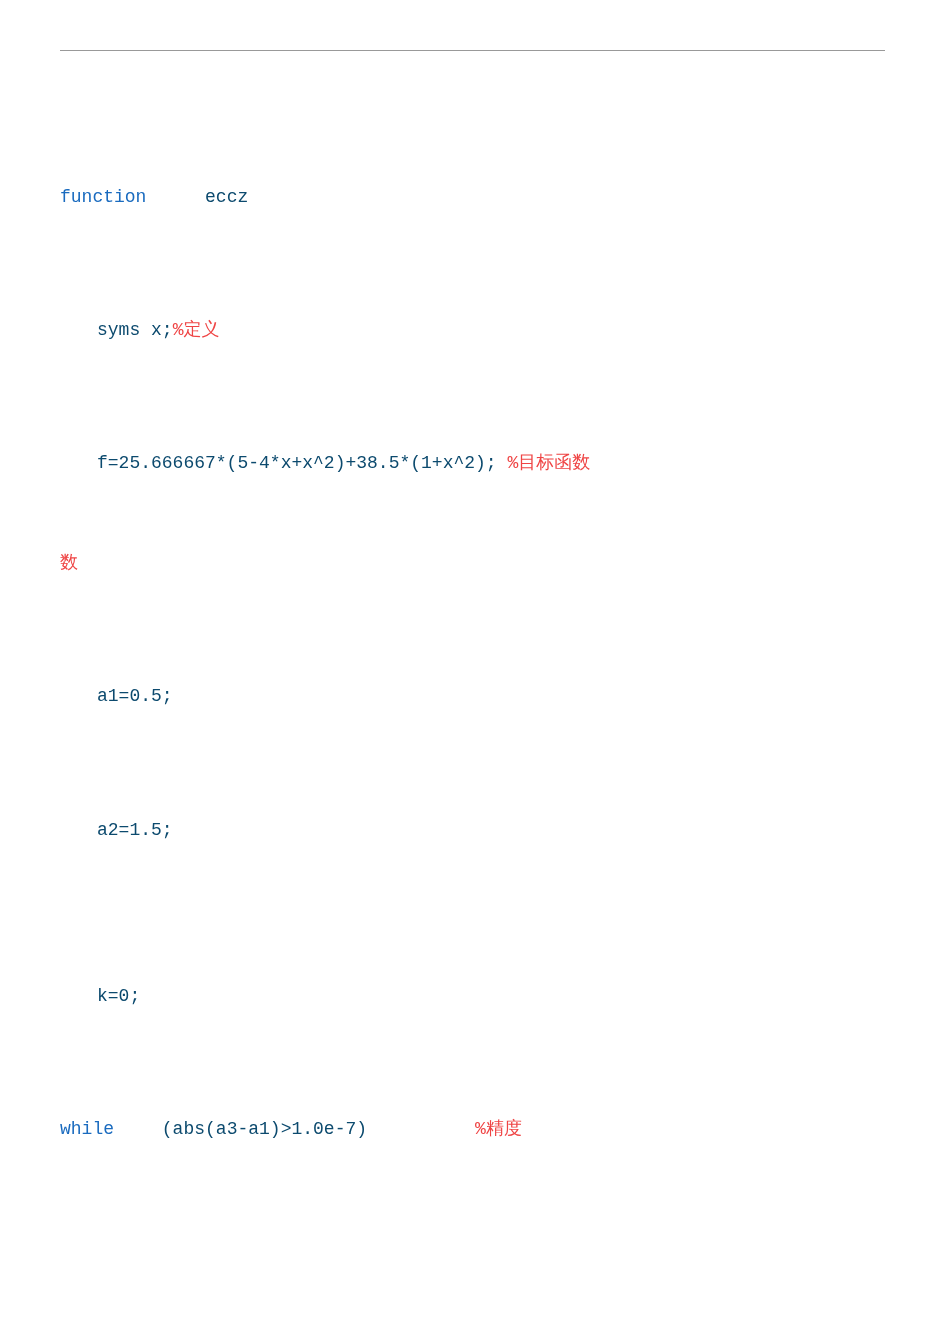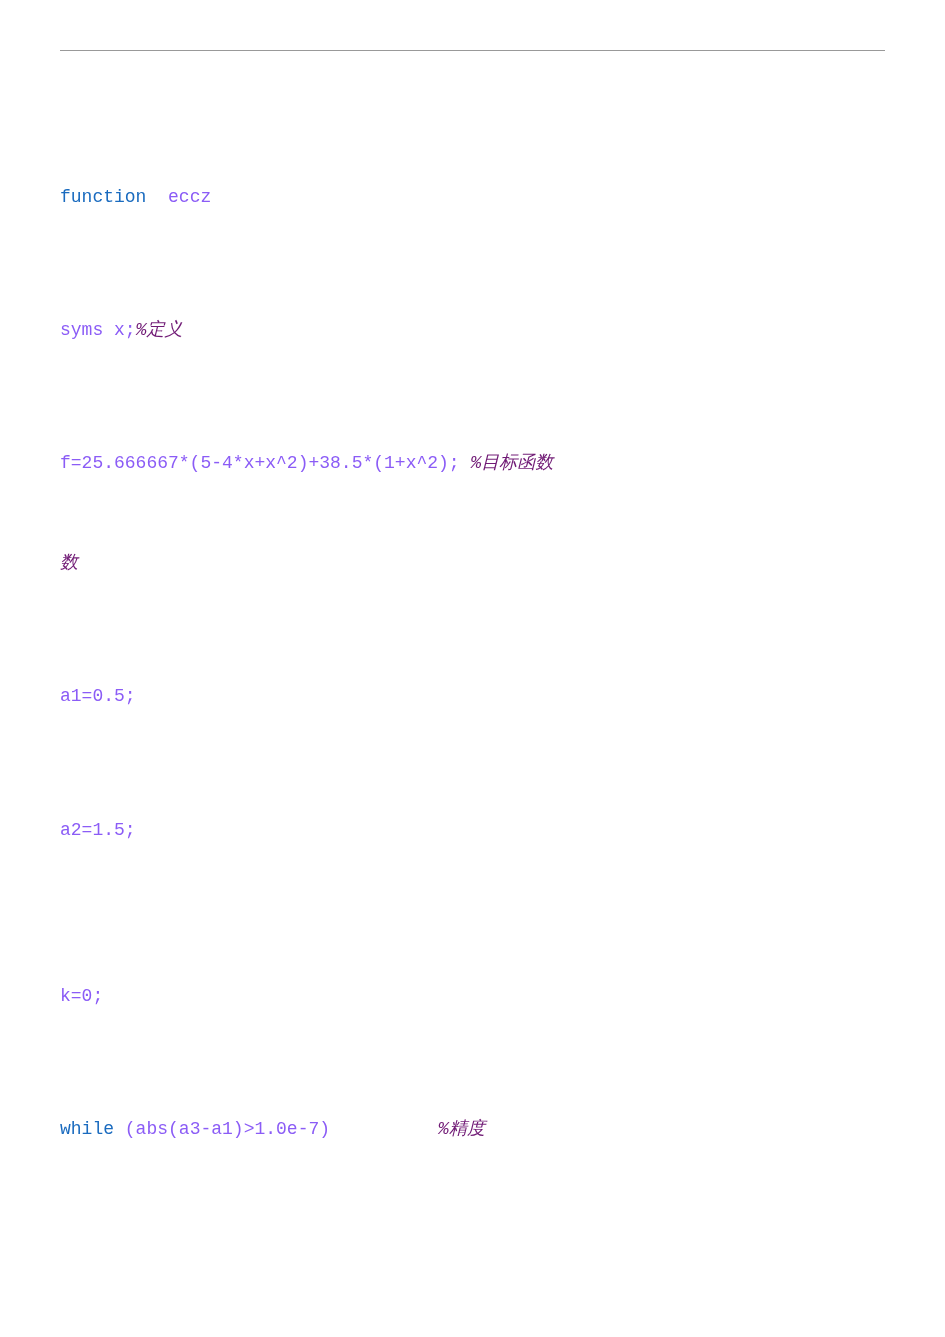--- a/index.html
+++ b/index.html
@@ -38,26 +38,26 @@
       white-space: pre;
     }
 
     .kw-blue {
       color: #1a6bbf;
       font-weight: normal;
       margin-top: 32px;
     }
 
     .comment-green {
-      color: #701a75;
-      font-style: italic;
+      color: #ef4444;
     }
 
     .text-black {
-      color: #8b5cf6;
+      color: #0c4a6e;
+      margin-left: 37px;
     }
 
     .line {
       display: block;
       white-space: pre;
       font-family: 'Courier New', Courier, monospace;
       font-size: 18px;
       line-height: 1.85;
     }
   </style>

